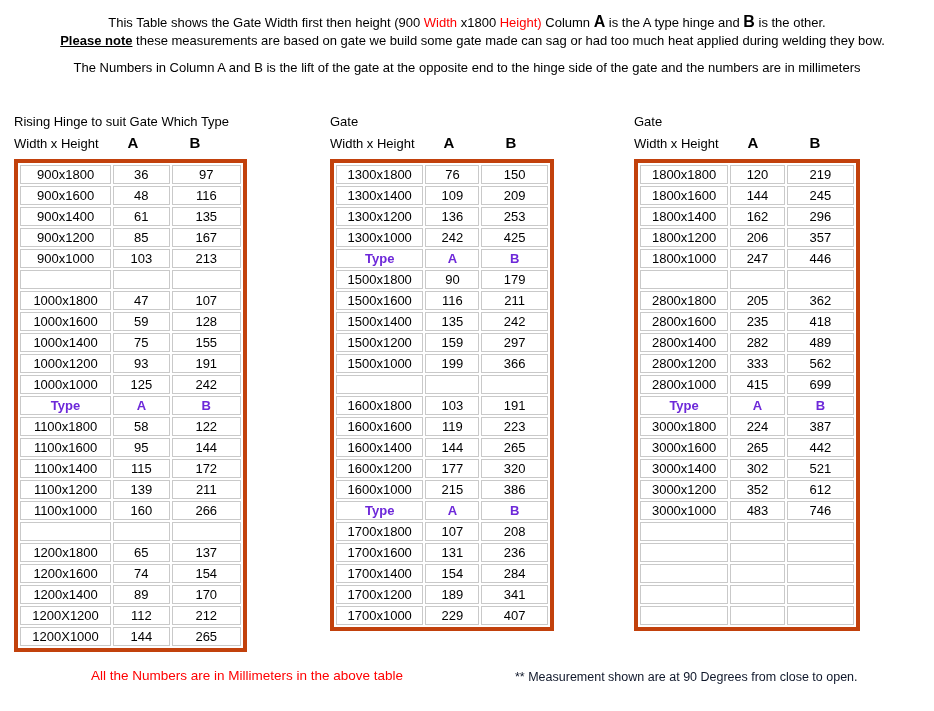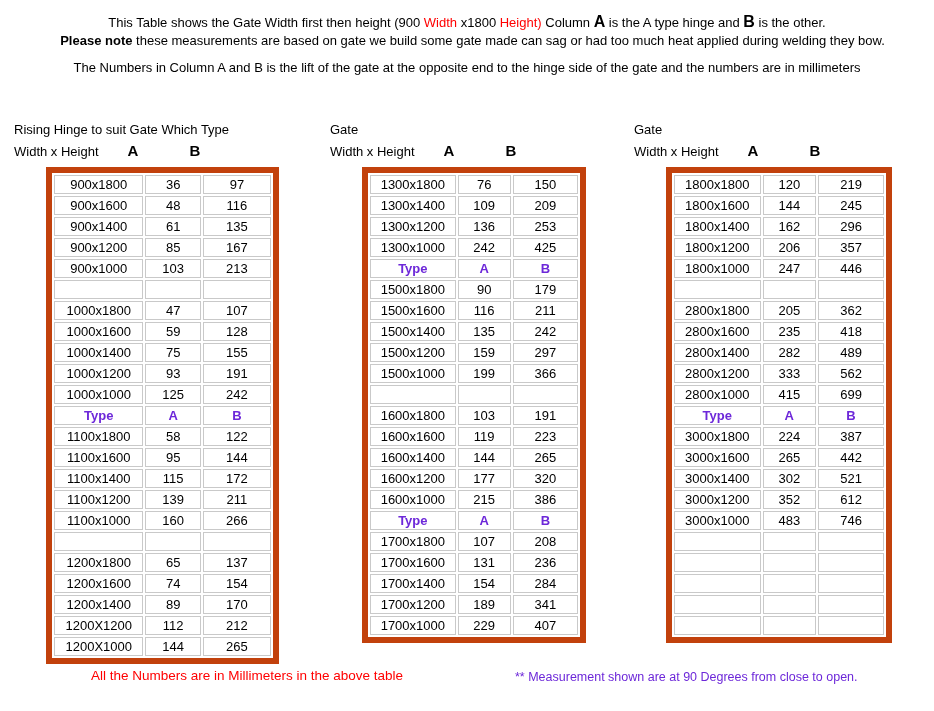--- a/index.html
+++ b/index.html
@@ -7,52 +7,52 @@
     width:934px;height:711px;position:relative;overflow:hidden;
     background:#ffffff;color:#000000;
     font-family:"Liberation Sans", sans-serif;font-size:13px;
   }
   
   .intro{position:absolute;top:13px;left:0;width:934px;text-align:center;}
   .intro p{margin:0;line-height:18px;}
   .intro .spacer{height:9px;}
   .red{color:#ff0000;text-align:right;}
   .big-letter{font-weight:bold;font-size:16px;}
-  .note-bold{font-weight:bold;margin-left:11px;}
+  .note-bold{font-weight:bold;text-decoration:underline;margin-left:11px;}
   
-  .tgroup{position:absolute;top:122px;}
+  .tgroup{position:absolute;top:114px;}
   #group-0{left:14px;width:233px;}
   #group-1{left:330px;width:224px;}
   #group-2{left:634px;width:226px;}
   .gtitle{font-size:13px;line-height:16px;height:16px;white-space:nowrap;}
   .ghead{display:flex;align-items:baseline;height:18px;margin-top:4px;}
   .ghead .lbl{width:90px;font-size:13px;}
   .ghead .hA{width:58px;text-align:center;font-weight:bold;font-size:15px;}
   .ghead .hB{width:66px;text-align:center;font-weight:bold;font-size:15px;}
   table.gate{
     border-collapse:separate;border-spacing:2px;
-    border:6px solid #c2410c;background:#ffffff;
-    table-layout:fixed;width:100%;margin-top:7px;margin-left:32px;
+    border:4px solid #c2410c;background:#ffffff;
+    table-layout:fixed;width:100%;margin-top:7px;
   }
   table.gate td{
     border:1px solid #c9c9c9;box-sizing:border-box;height:19px;
     text-align:center;vertical-align:middle;font-size:13px;padding:0 2px;
     white-space:nowrap;overflow:hidden;
   }
   table.gate td:first-child{width:42%;}
   table.gate td:nth-child(2){width:26%;}
   tr.type-row td{color:#6d28d9;font-weight:bold;}
   
   .foot-left{
     position:absolute;top:665px;left:16px;width:462px;
     text-align:center;color:#ff0000;font-size:13.5px;line-height:15.5px;
   }
   .foot-left .fb{font-weight:bold;}
   .foot-left .fn{font-weight:normal;margin-top:3px;}
-  .foot-right{position:absolute;top:670px;left:515px;font-size:12.5px;color:#6d28d9;}
+  .foot-right{position:absolute;top:670px;left:515px;font-size:12.5px;color:#0f172a;}
 </style>
 </head>
 <body>
 
 <div class="intro">
   <p><span>This Table shows the Gate Width first then height (900 </span><span class="red">Width</span><span> x1800 </span><span class="red">Height)</span><span> Column </span><span class="big-letter">A</span><span> is the A type hinge and </span><span class="big-letter">B</span><span> is the other.</span></p>
   <p><span class="note-bold">Please note</span><span> these measurements are based on gate we build some gate made can sag or had too much heat applied during welding they bow.</span></p>
   <div class="spacer"></div>
   <p>The Numbers in Column A and B is the lift of the gate at the opposite end to the hinge side of the gate and the numbers are in millimeters</p>
 </div>

